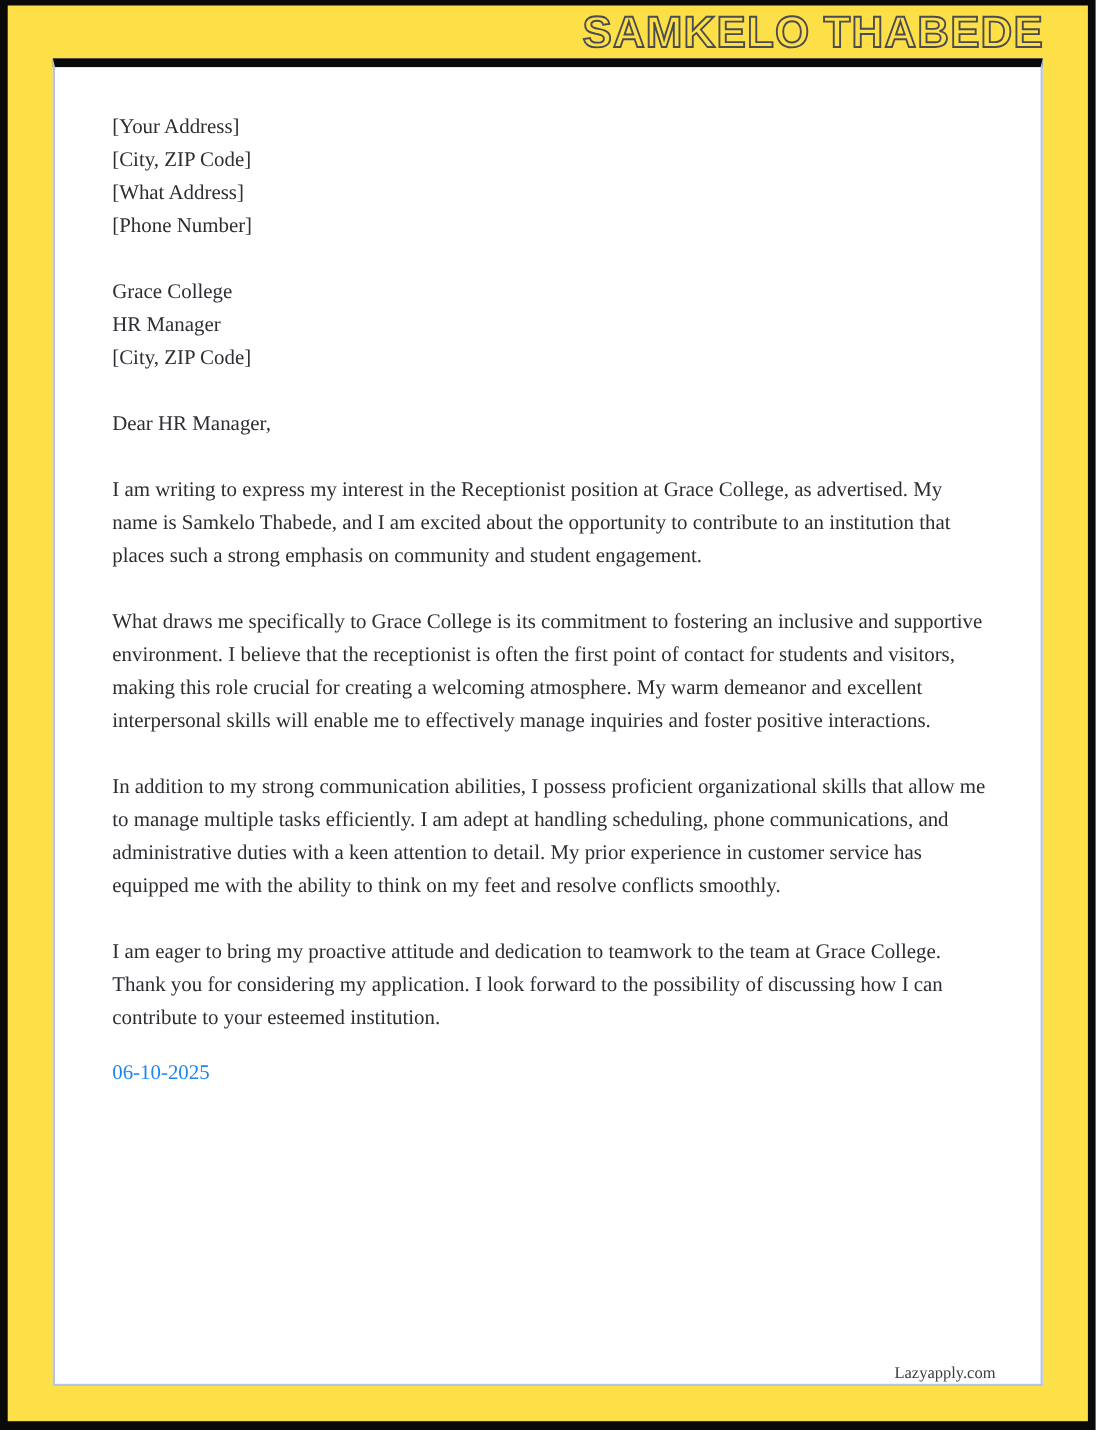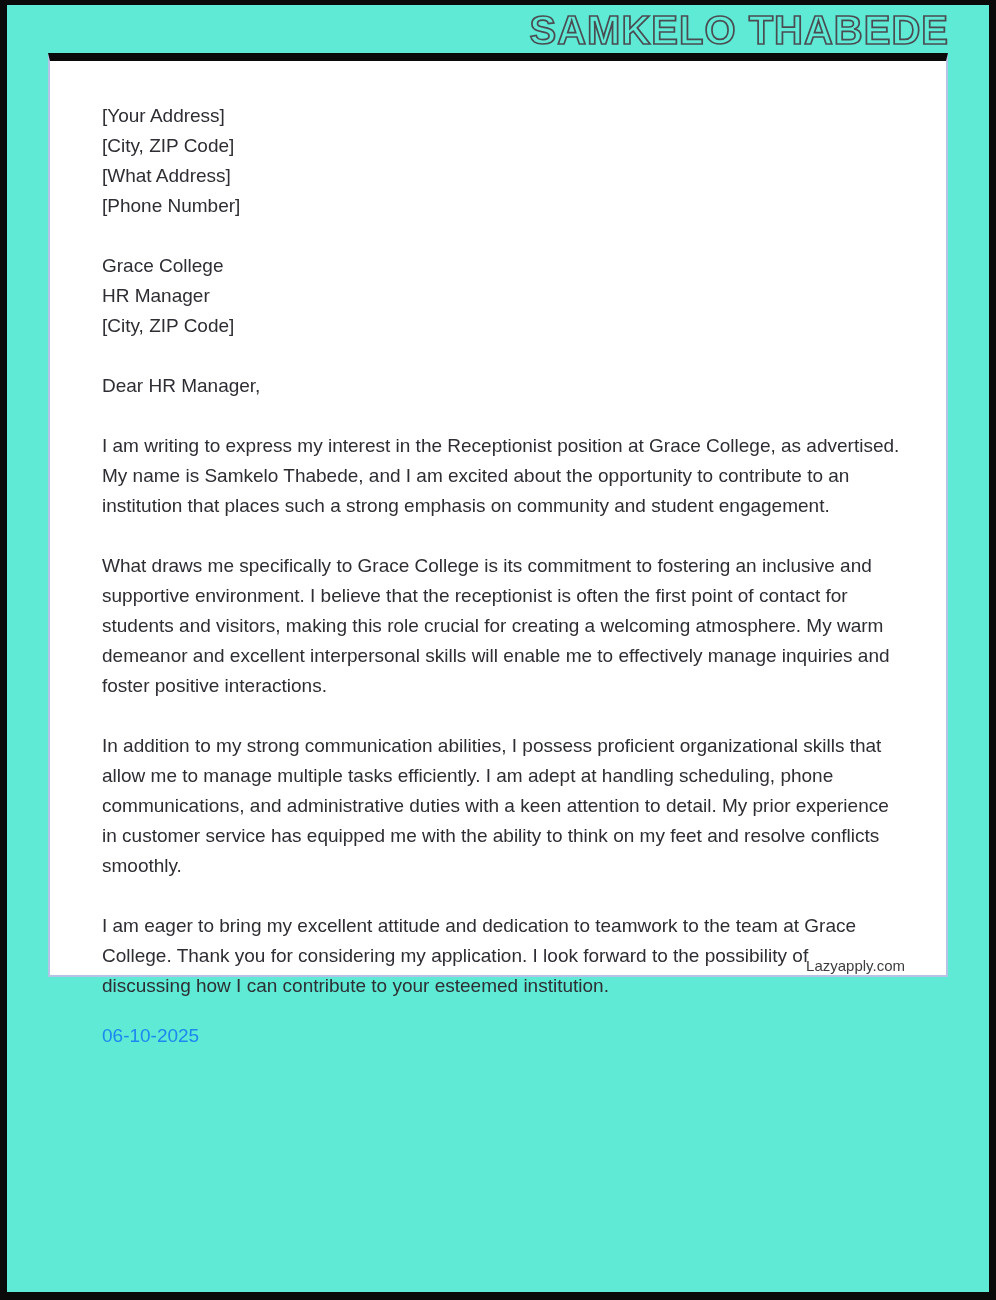--- a/index.html
+++ b/index.html
@@ -7,21 +7,21 @@
     width: 996px;
     height: 1300px;
     background: #0a0a0a;
     font-family: "Liberation Sans", sans-serif;
     position: relative;
     overflow: hidden;
   }
   .canvas {
     position: absolute;
     left: 7px; top: 5px; right: 7px; bottom: 8px;
-    background: #5eead4;
+    background: #fde047;
   }
   
   .letterhead {
     height: 46px;
     margin-top: 2px;
   }
   .header-name {
     text-align: right;
     padding-right: 40px;
     font-size: 40px;
@@ -34,29 +34,30 @@
   @supports (-webkit-text-stroke: 1px black) {
     .header-name {
       color: transparent;
       -webkit-text-stroke: 1.7px #4b4b52;
     }
   }
   
   .paper {
     box-sizing: border-box;
     margin: 0 41px 0 41px;
-    height: 924px;
+    height: 1207px;
     background: #ffffff;
     border: 2px solid #b5c4e6;
     border-top: 8px solid #0a0a0a;
     padding: 40px 44px 0 52px;
     position: relative;
     font-size: 19px;
     line-height: 30px;
     color: #2d2d33;
+    font-family: Liberation Serif, serif;
   }
   .block { margin: 0; }
   .block + .block { margin-top: 30px; }
   .line { white-space: pre-wrap; }
   .paragraph { margin: 30px 0 0 0; }
   .closing-block { margin-top: 30px; }
   .date-line {
     margin-top: 20px;
     color: #1d87f0;
     cursor: pointer;
@@ -92,21 +93,21 @@
       <div class="line">Grace College</div>
       <div class="line">HR Manager</div>
       <div class="line">[City, ZIP Code]</div>
     </div>
 
     <div class="block">Dear HR Manager,</div>
 
     <p class="paragraph">I am writing to express my interest in the Receptionist position at Grace College, as advertised. My name is Samkelo Thabede, and I am excited about the opportunity to contribute to an institution that places such a strong emphasis on community and student engagement.</p>
     <p class="paragraph">What draws me specifically to Grace College is its commitment to fostering an inclusive and supportive environment. I believe that the receptionist is often the first point of contact for students and visitors, making this role crucial for creating a welcoming atmosphere. My warm demeanor and excellent interpersonal skills will enable me to effectively manage inquiries and foster positive interactions.</p>
     <p class="paragraph">In addition to my strong communication abilities, I possess proficient organizational skills that allow me to manage multiple tasks efficiently. I am adept at handling scheduling, phone communications, and administrative duties with a keen attention to detail. My prior experience in customer service has equipped me with the ability to think on my feet and resolve conflicts smoothly.</p>
-    <p class="paragraph">I am eager to bring my excellent attitude and dedication to teamwork to the team at Grace College. Thank you for considering my application. I look forward to the possibility of discussing how I can contribute to your esteemed institution.</p>
+    <p class="paragraph">I am eager to bring my proactive attitude and dedication to teamwork to the team at Grace College. Thank you for considering my application. I look forward to the possibility of discussing how I can contribute to your esteemed institution.</p>
 
 
     <div class="date-line">06-10-2025</div>
 
     <div class="watermark">Lazyapply.com</div>
 
   </div>
 
 </div>
 

